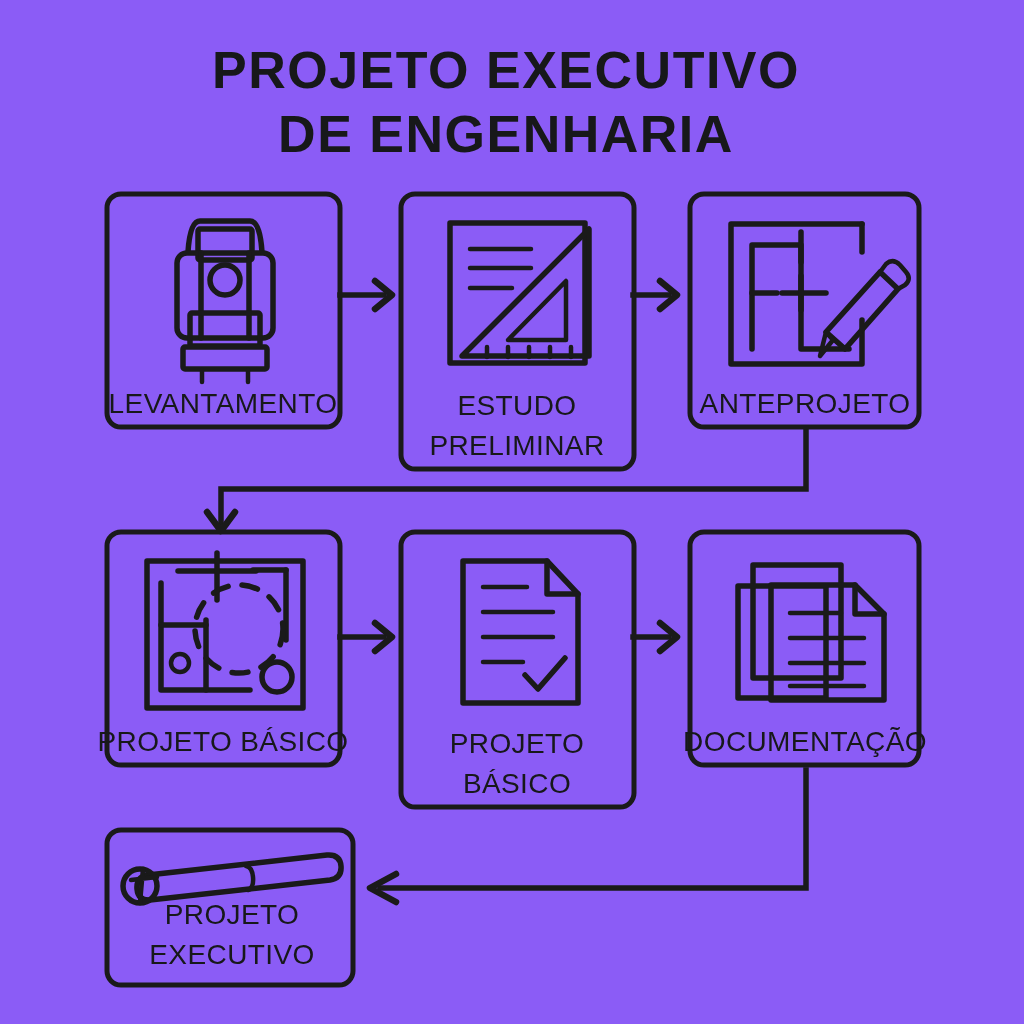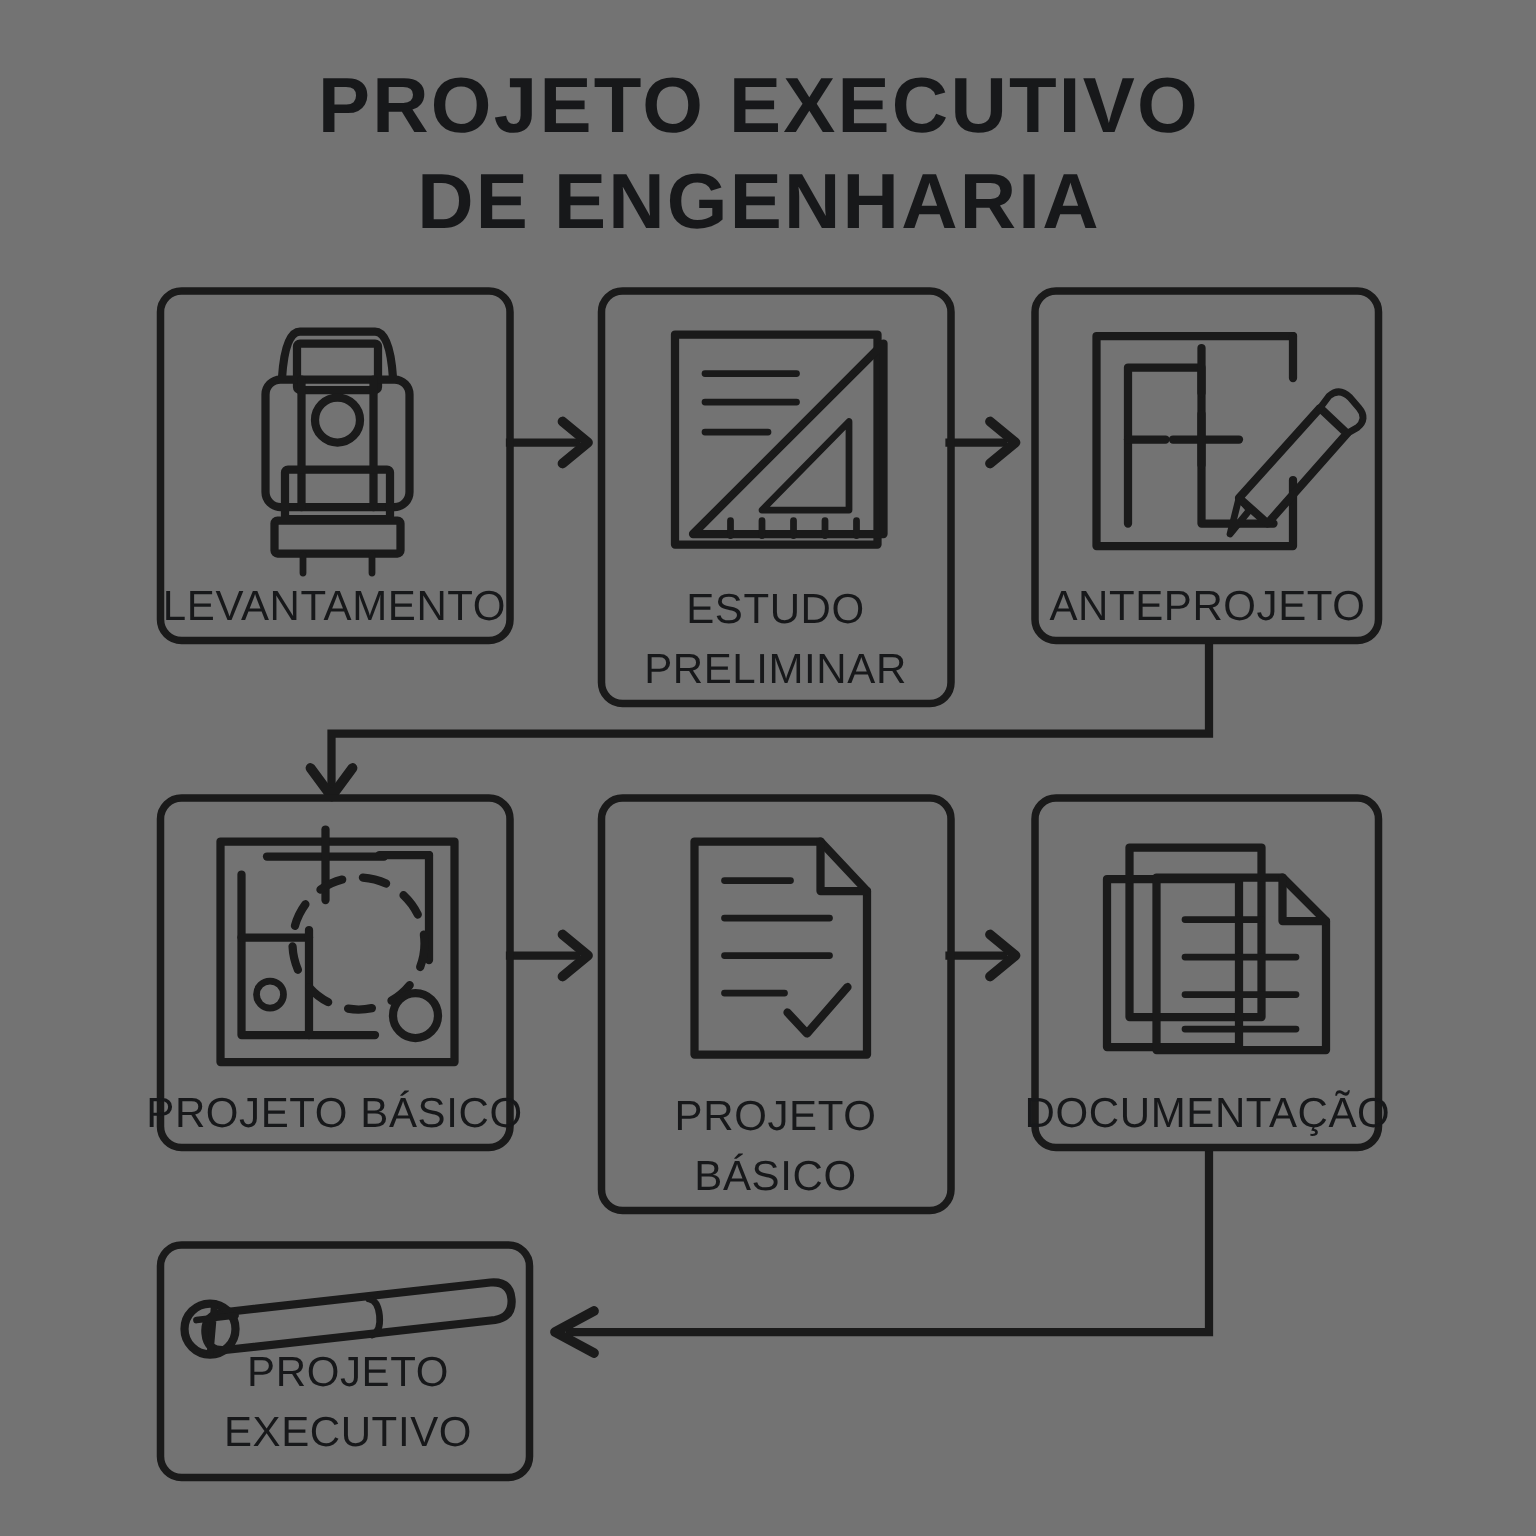--- a/index.html
+++ b/index.html
@@ -12,21 +12,21 @@
     width: 1024px;
     height: 1024px;
     overflow: hidden;
     font-family: "Liberation Sans", "DejaVu Sans", sans-serif;
     color: #1a1a1a;
   }
   #stage {
     position: relative;
     width: 1024px;
     height: 1024px;
-    background: #737373;
+    background: #8b5cf6;
   }
   #diagram-svg {
     position: absolute;
     left: 0;
     top: 0;
     width: 1024px;
     height: 1024px;
     display: block;
   }
   .title-text {

